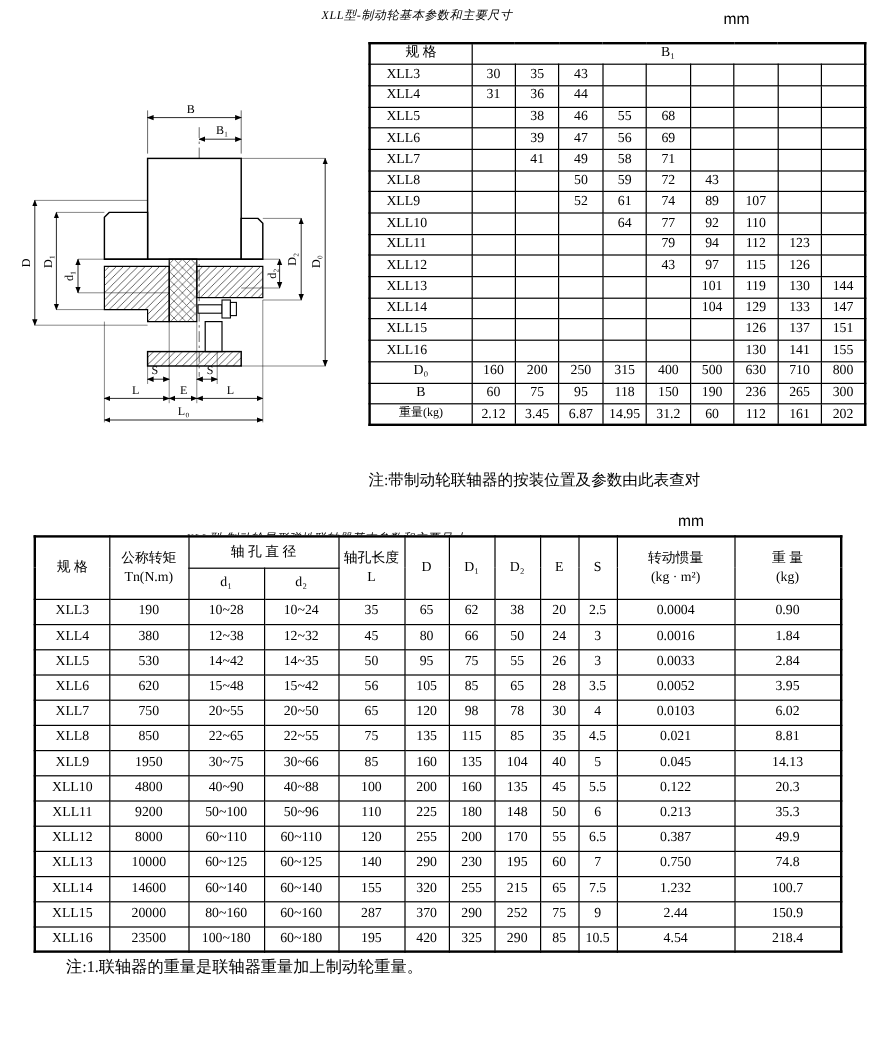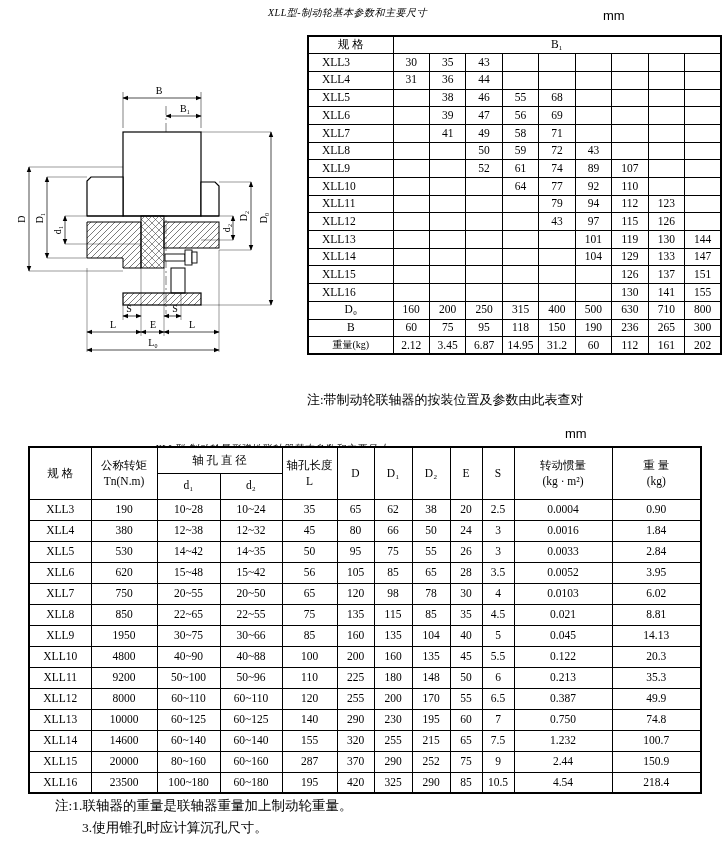--- a/index.html
+++ b/index.html
@@ -596,14 +596,13 @@
         <td>85</td>
         <td>10.5</td>
         <td>4.54</td>
         <td>218.4</td>
       </tr>
     </tbody>
 </table>
 
 <div class="abs footnotes" style="left:45px;top:795px;margin-left:10px;">
   <div>注:1.联轴器的重量是联轴器重量加上制动轮重量。</div>
-  <div class="indent">3.使用锥孔时应计算沉孔尺寸。</div>
 </div>
 
 </body></html>

